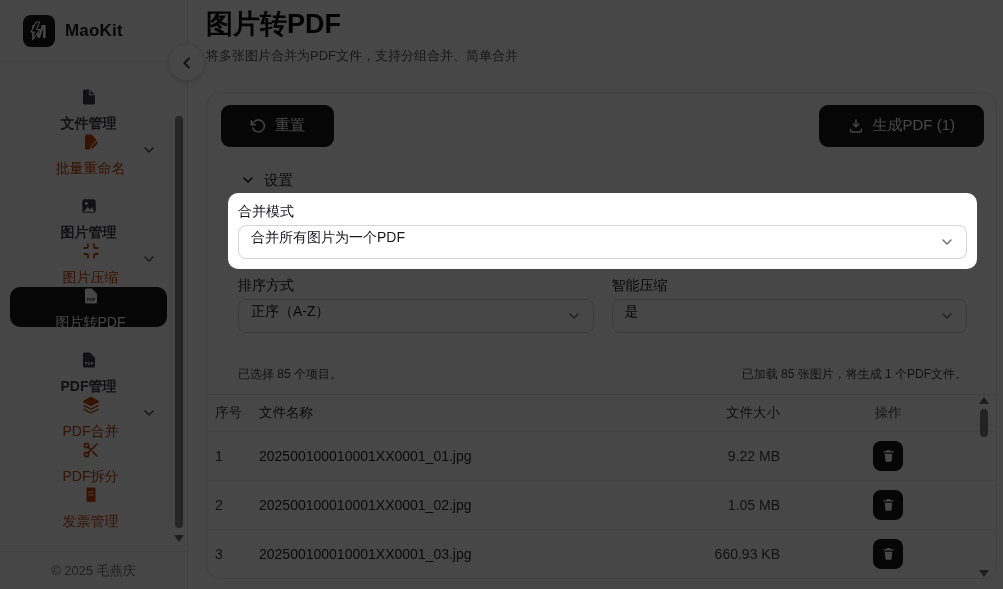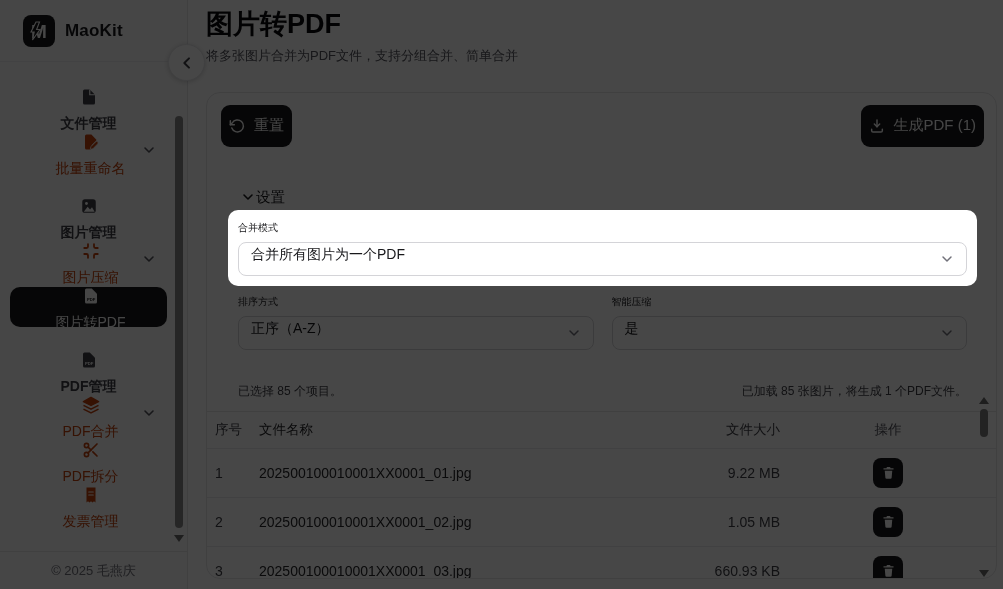--- a/index.html
+++ b/index.html
@@ -43,30 +43,30 @@
                   border-radius:50%; background:#fff; border:1px solid #e6e6e9;
                   box-shadow:0 1px 5px rgba(0,0,0,.18); display:flex; align-items:center;
                   justify-content:center; z-index:10; cursor:pointer; color:#3f3f46; }
   
   .main { flex:1; padding:10px 6px 0 18px; position:relative; }
   h1.page-title { font-size:27px; line-height:1.1; font-weight:bold; color:#09090b; }
   .page-sub { margin-top:7px; font-size:13px; color:#52525b; }
   .card { margin-top:27px; height:487px; border:1px solid #e4e4e7; border-radius:14px;
           padding:12px 12px 0 14px; position:relative; background:#fff; overflow:hidden; }
   .toolbar { display:flex; justify-content:space-between; align-items:center; }
-  .btn-dark { display:inline-flex; align-items:center; gap:9px; height:42px; padding:0 8px;
+  .btn-dark { display:inline-flex; align-items:center; gap:9px; height:42px; padding:0 29px;
               background:#18181b; color:#fafafa; border:none; border-radius:9px;
               font-size:15px; font-weight:500; cursor:pointer;
               font-family:"Liberation Sans","DejaVu Sans",sans-serif; }
-  .settings-head { margin-top:42px; padding-left:19px; display:flex; align-items:center;
-                   font-size:14.5px; font-weight:500; color:#18181b; height:17px; cursor:pointer; }
+  .settings-head { margin-top:25px; padding-left:19px; display:flex; align-items:center;
+                   gap:8px; font-size:14.5px; font-weight:500; color:#18181b; height:17px; cursor:pointer; }
   .settings-body { padding:0 17px; }
   .spotlight { position:relative; z-index:50; margin:4px -10px 0; padding:10px;
                background:#fff; border-radius:10px; }
-  .field-label { font-size:10px; color:#18181b; height:16px; line-height:16px; }
+  .field-label { font-size:14px; color:#18181b; height:16px; line-height:16px; }
   .select { margin-top:6px; height:34px; border:1px solid #d4d4d8; border-radius:8px;
             background:#fff; display:flex; align-items:center; padding:0 34px 8px 12px;
             font-size:14px; color:#18181b; position:relative; cursor:pointer; }
   .select .chev { position:absolute; right:11px; top:50%; transform:translateY(-50%); color:#71717a; }
   .form-grid { margin-top:8px; display:grid; grid-template-columns:1fr 1fr; gap:18px; }
   .info-row { margin-top:33px; padding:0 17px; display:flex; justify-content:space-between;
               font-size:12px; color:#3f3f46; height:17px; }
   
   .tbl { margin:11px -12px 0 -14px; border-top:1px solid #e4e4e7; font-size:14px; }
   .tr { display:flex; align-items:center; border-bottom:1px solid #e9e9ec; }

